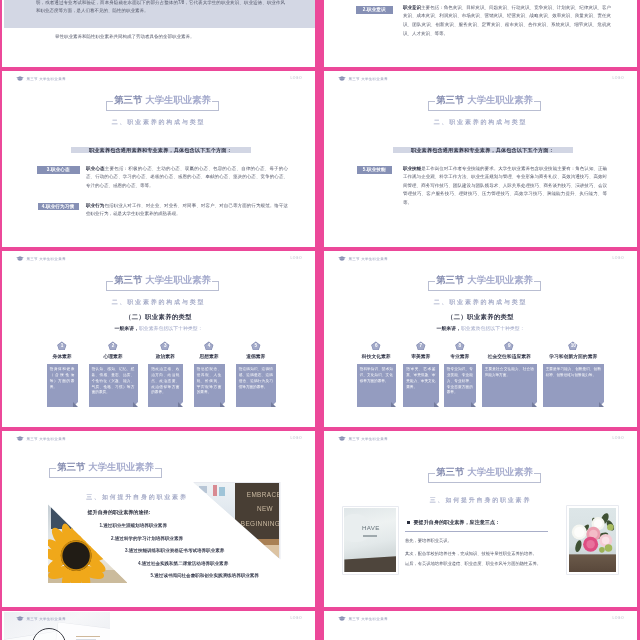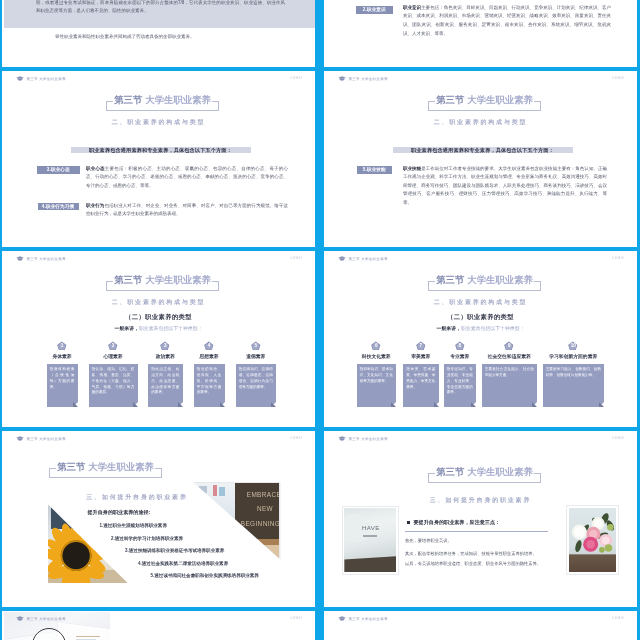--- a/index.html
+++ b/index.html
@@ -1,19 +1,19 @@
 <!DOCTYPE html>
 <html><head>
 <meta charset="utf-8">
 <title>slides</title>
 <style>
   html,body{margin:0;padding:0;background:#ffffff;}
   body{width:640px;height:640px;overflow:hidden;
        font-family:"Liberation Sans",sans-serif;}
-  .page{position:relative;width:640px;height:640px;background:#0ea5e9;overflow:hidden;}
+  .page{position:relative;width:640px;height:640px;background:#ec4899;overflow:hidden;}
   .slide{position:absolute;width:313px;height:176px;background:#ffffff;overflow:hidden;
          box-sizing:border-box;}
 
   .chrome{position:absolute;left:0;top:0;width:100%;height:14px;}
   .brand{position:absolute;left:14px;top:5.5px;display:flex;align-items:center;}
   .brand .cap{width:8px;height:5px;display:block;margin-right:2.5px;}
   .brand .btxt{font-size:3.5px;color:#8e95b4;letter-spacing:.3px;white-space:nowrap;}
   .logo{position:absolute;right:13px;top:5.6px;font-size:3.4px;color:#b3b7c6;letter-spacing:.45px;}
 
   .maintitle{position:absolute;}

